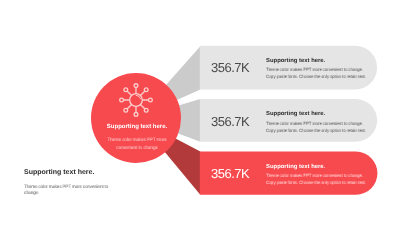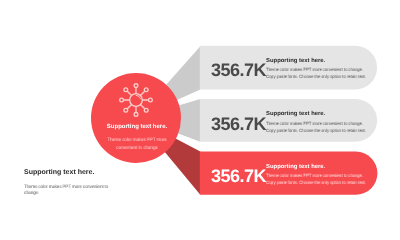--- a/index.html
+++ b/index.html
@@ -1,20 +1,20 @@
 <!DOCTYPE html>
 <html><head>
 <meta charset="utf-8">
 <style>
 html,body{margin:0;padding:0;}
 body{width:400px;height:225px;background:#fff;overflow:hidden;font-family:"Liberation Sans",sans-serif;-webkit-font-smoothing:antialiased;text-rendering:geometricPrecision;}
 .slide{position:relative;width:400px;height:225px;background:#fff;}
 svg.stage{position:absolute;left:0;top:0;}
 .tx{position:absolute;white-space:nowrap;line-height:1;will-change:transform;}
-.val{font-size:18px;font-weight:bold;letter-spacing:-0.5px;}
+.val{font-size:13.0px;font-weight:normal;letter-spacing:-0.5px;}
 .ttl{font-size:5.9px;font-weight:bold;}
 .bdy{font-size:4.6px;transform-origin:left top;transform:scaleX(0.895);}
 .ctr{transform-origin:center top;transform:translateX(-50%) scaleX(0.895);}
 .ctrT{transform:translateX(-50%);}
 </style>
 </head>
 <body>
 
 <div class="slide">
 <svg class="stage" width="400" height="225" viewBox="0 0 400 225">

